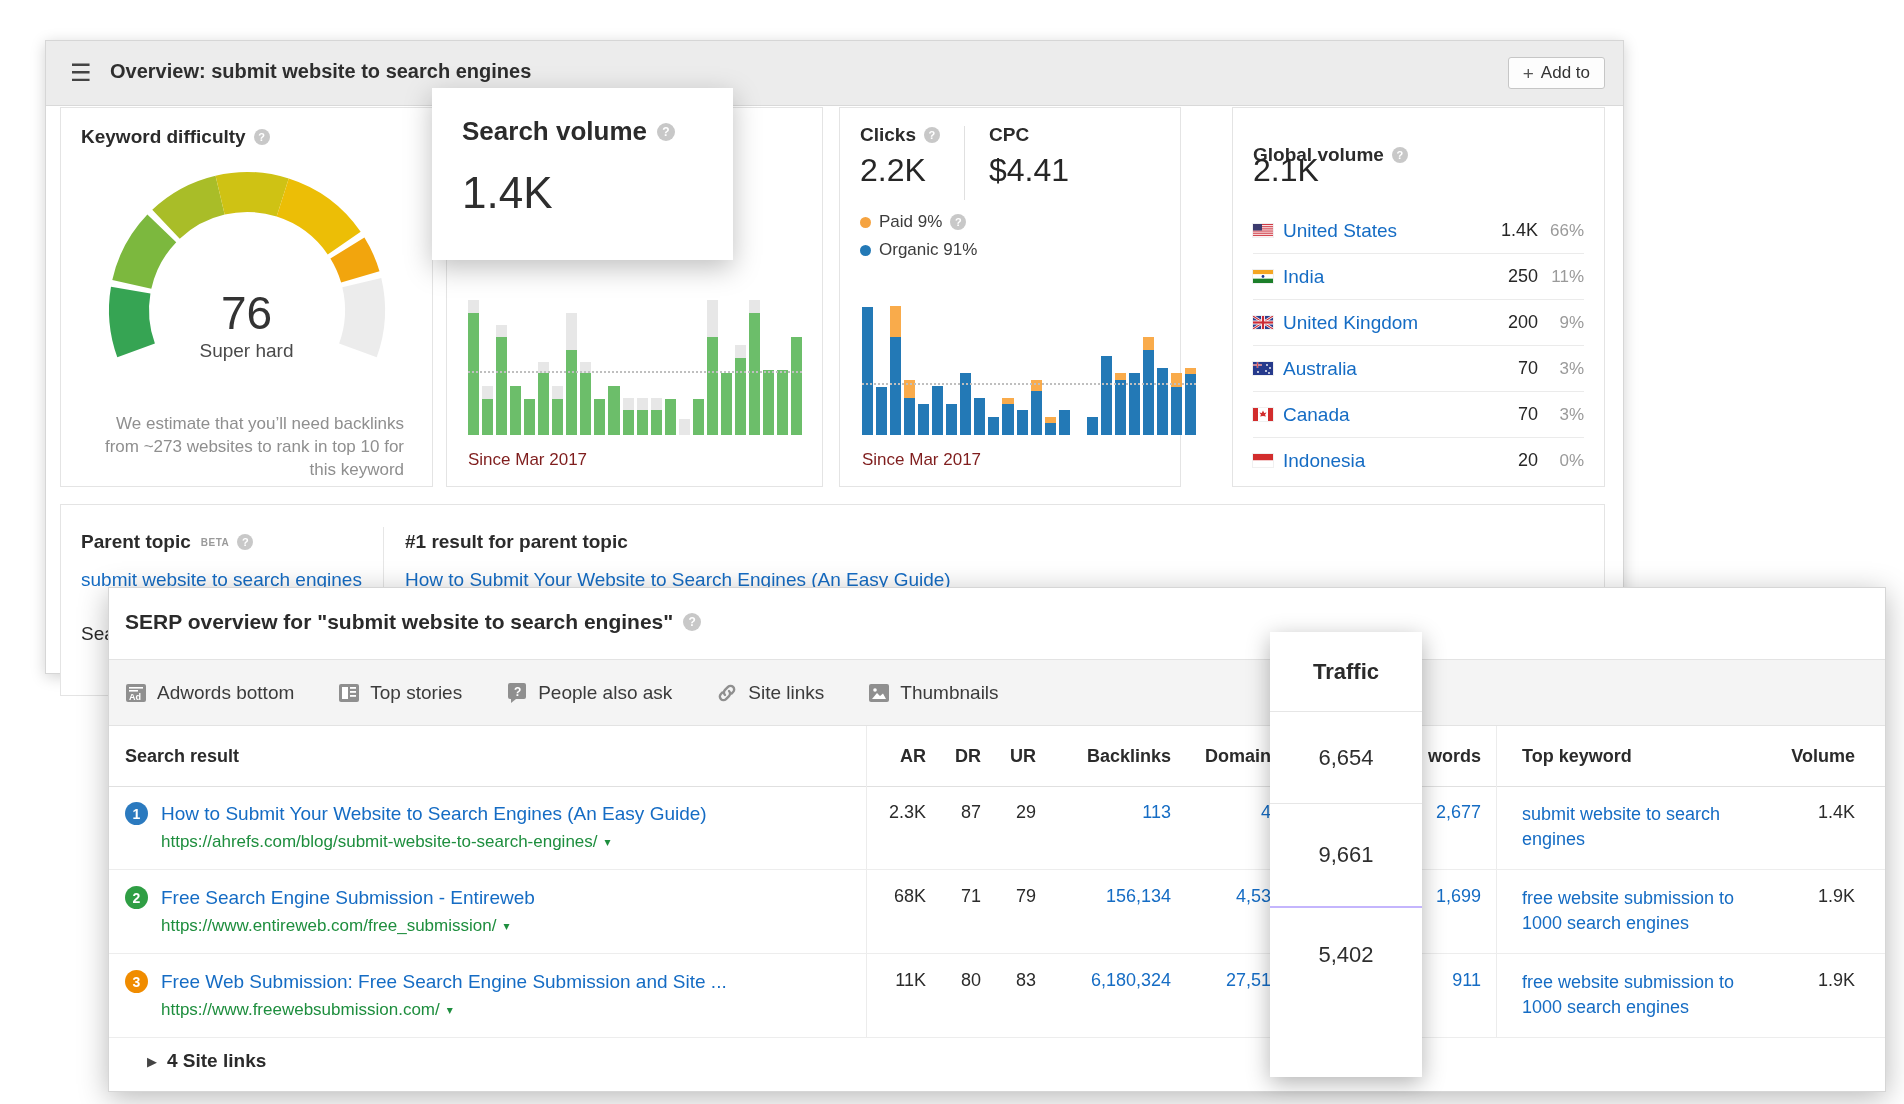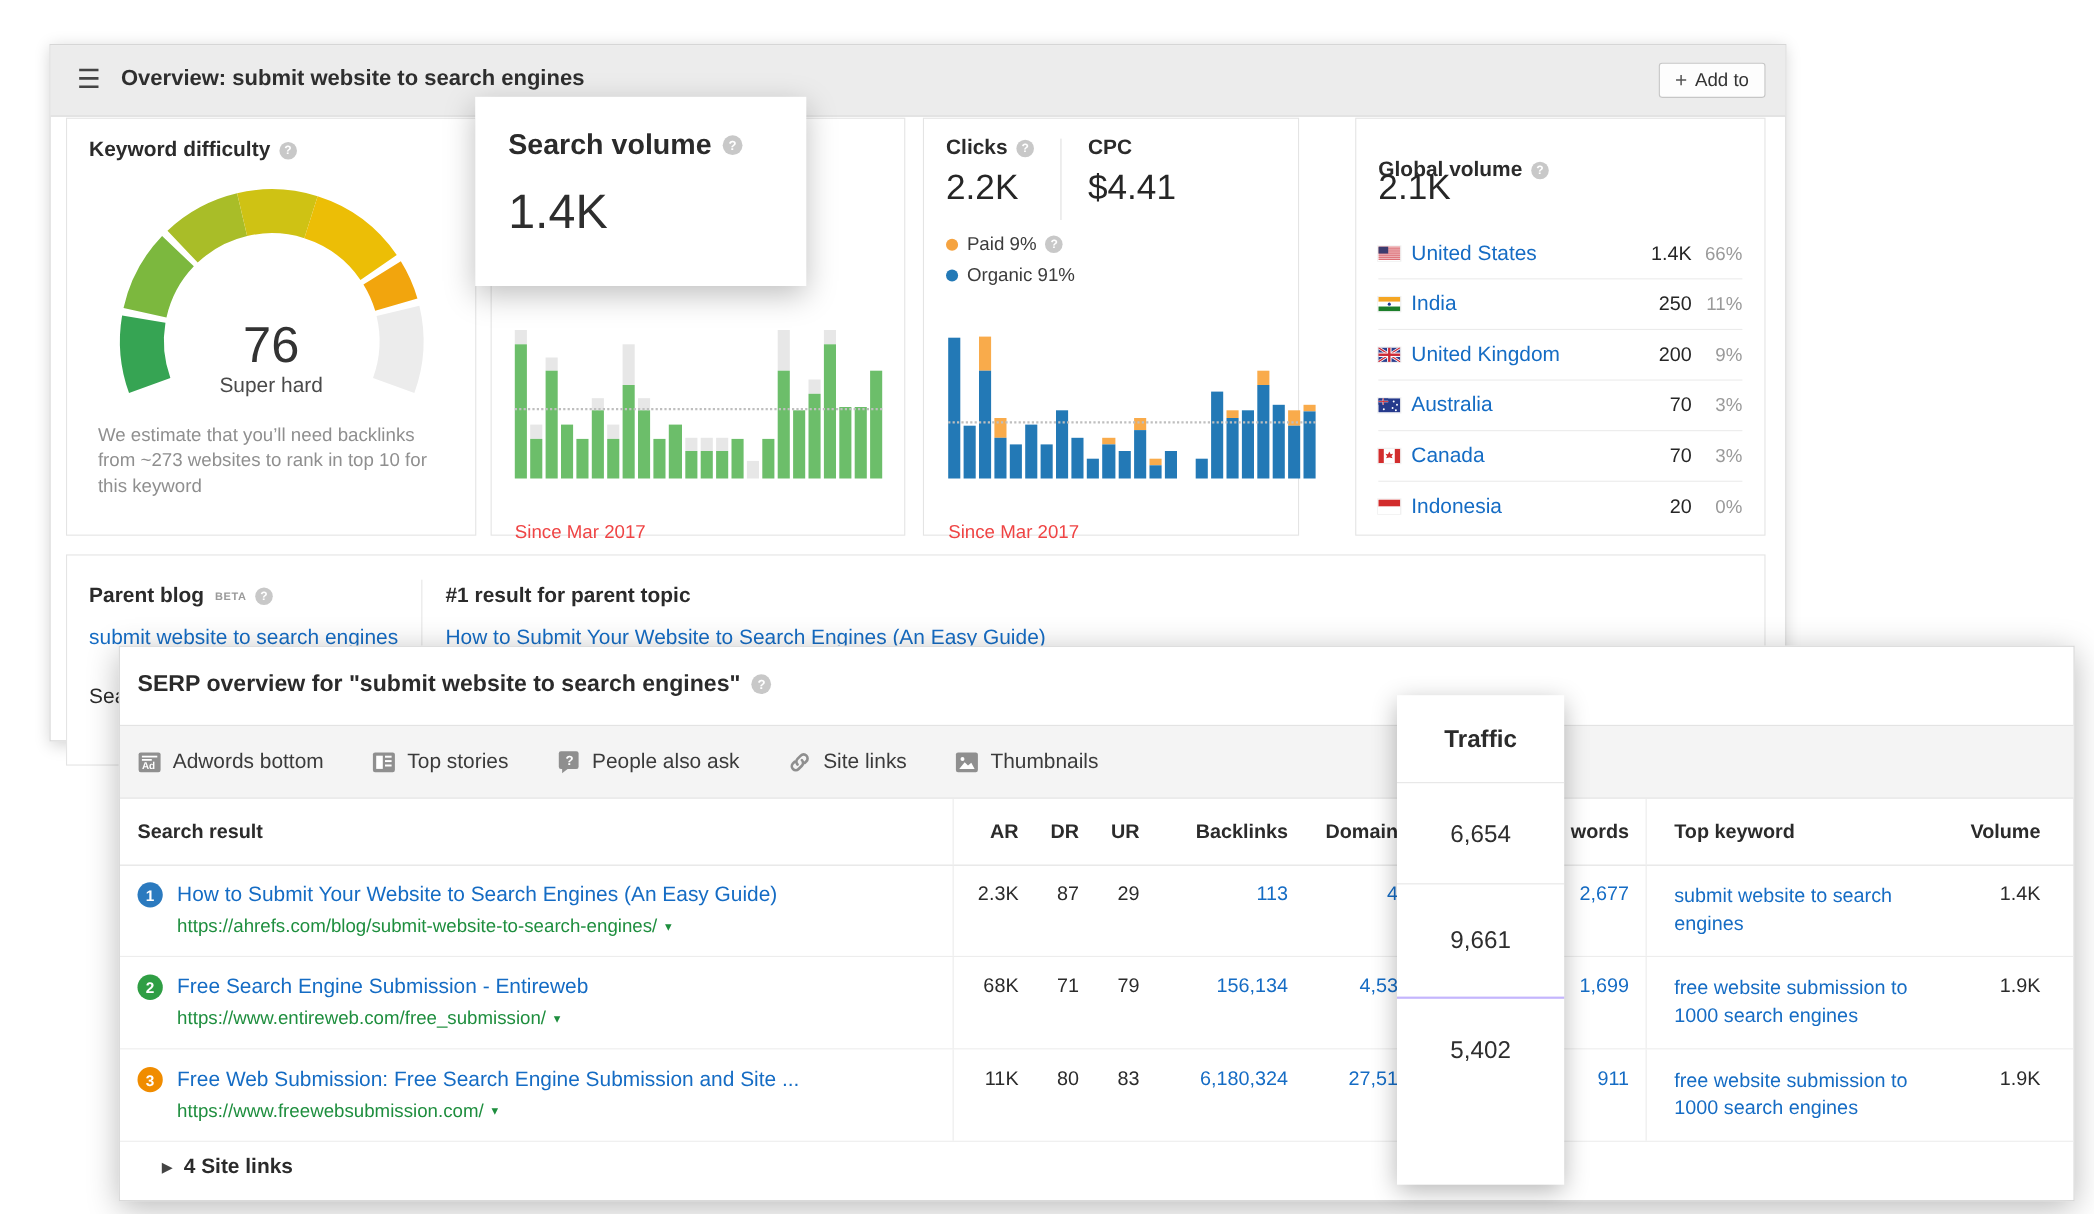--- a/index.html
+++ b/index.html
@@ -23,27 +23,27 @@
   .p-gv{left:1186px;top:66px;width:373px;height:380px;}
   .p-parent{left:14px;top:463px;width:1545px;height:192px;}
   .ptitle{font-size:19px;font-weight:bold;color:#2b2b2b;display:flex;align-items:center;gap:8px;}
   .help{display:inline-flex;align-items:center;justify-content:center;width:16px;height:16px;border-radius:50%;
         background:#c8c8c8;color:#fff;font-size:11px;font-weight:bold;flex:0 0 auto;}
   
   .kd-title{position:absolute;left:20px;top:18px;}
   .kd-gauge{position:absolute;left:26px;top:44px;}
   .kd-score{position:absolute;left:0;top:178px;width:100%;text-align:center;font-size:46px;color:#333;}
   .kd-label{position:absolute;left:0;top:232px;width:100%;text-align:center;font-size:19px;color:#4a4a4a;}
-  .kd-desc{position:absolute;left:28px;right:28px;bottom:32px;text-align:left;font-size:17px;line-height:1.35;color:#8f8f8f;}
+  .kd-desc{position:absolute;left:28px;right:28px;bottom:4px;text-align:right;font-size:17px;line-height:1.35;color:#8f8f8f;}
   
   .chart{position:absolute;display:flex;align-items:flex-end;gap:3px;}
   .chart .slot{flex:1;display:flex;flex-direction:column;justify-content:flex-end;}
   .chart .seg{width:100%;}
   .avg-line{position:absolute;left:0;right:0;border-top:2px dotted #bfbfbf;}
-  .since{position:absolute;font-size:17px;color:#ef4444;margin-top:24px;}
+  .since{position:absolute;font-size:17px;color:#7f1d1d;}
   .sv-chart{left:21px;top:177px;width:334px;height:150px;}
   .sv-since{left:21px;top:342px;}
   
   .ck-head{position:absolute;left:20px;top:16px;display:flex;}
   .ck-col{display:flex;flex-direction:column;gap:6px;}
   .ck-div{width:1px;background:#e0e0e0;margin:2px 24px 0 24px;height:74px;}
   .metric-value{font-size:32px;color:#262626;}
   .legend{position:absolute;left:20px;display:flex;align-items:center;gap:8px;font-size:17px;color:#3c3c3c;}
   .dot{width:11px;height:11px;border-radius:50%;flex:0 0 auto;}
   .ck-chart{left:22px;top:177px;width:334px;height:150px;}
@@ -465,21 +465,21 @@
             </svg>
             <a class="gv-name link">Indonesia</a>
             <span class="gv-val">20</span>
             <span class="gv-pct">0%</span>
           </div>
         </div>
     </div>
 
     <div class="panel p-parent">
       <div class="ptitle pt-left">
-        <span>Parent blog</span>
+        <span>Parent topic</span>
         <span class="pt-beta">BETA</span>
         <span class="help">?</span>
       </div>
       <a class="link pt-link">submit website to search engines</a>
       <div class="pt-sea">Sea</div>
       <div class="pt-div"></div>
       <div class="ptitle pt-rhead">
         <span>#1 result for parent topic</span>
       </div>
       <a class="link pt-rlink">How to Submit Your Website to Search Engines (An Easy Guide)</a>

